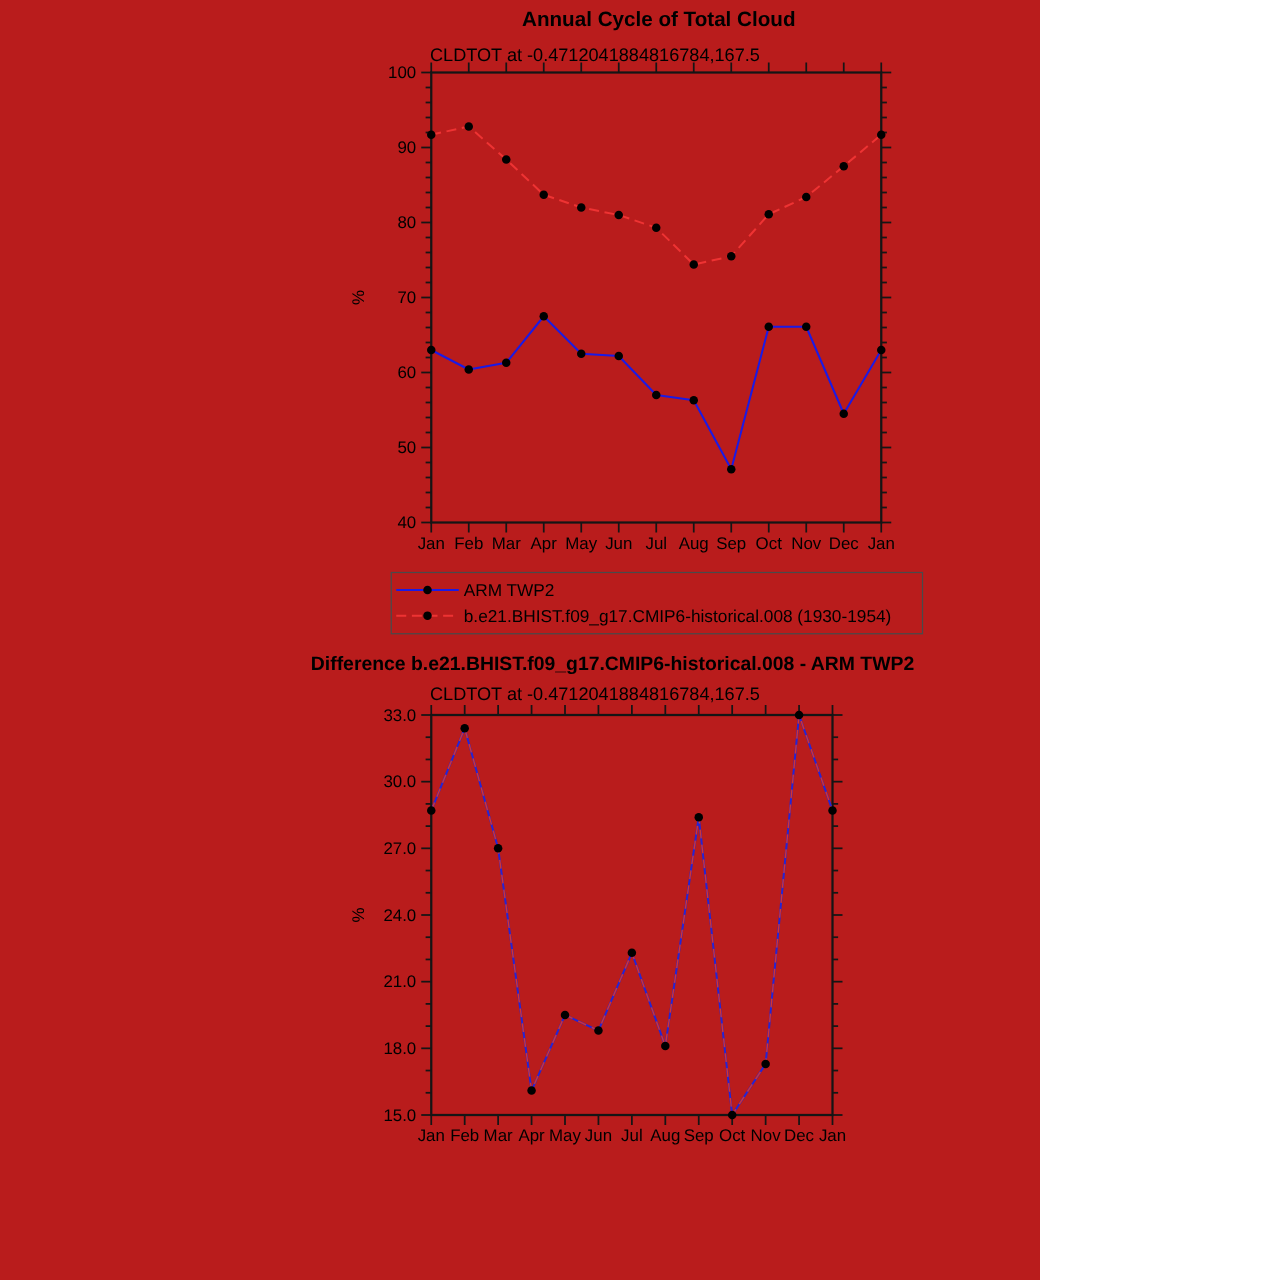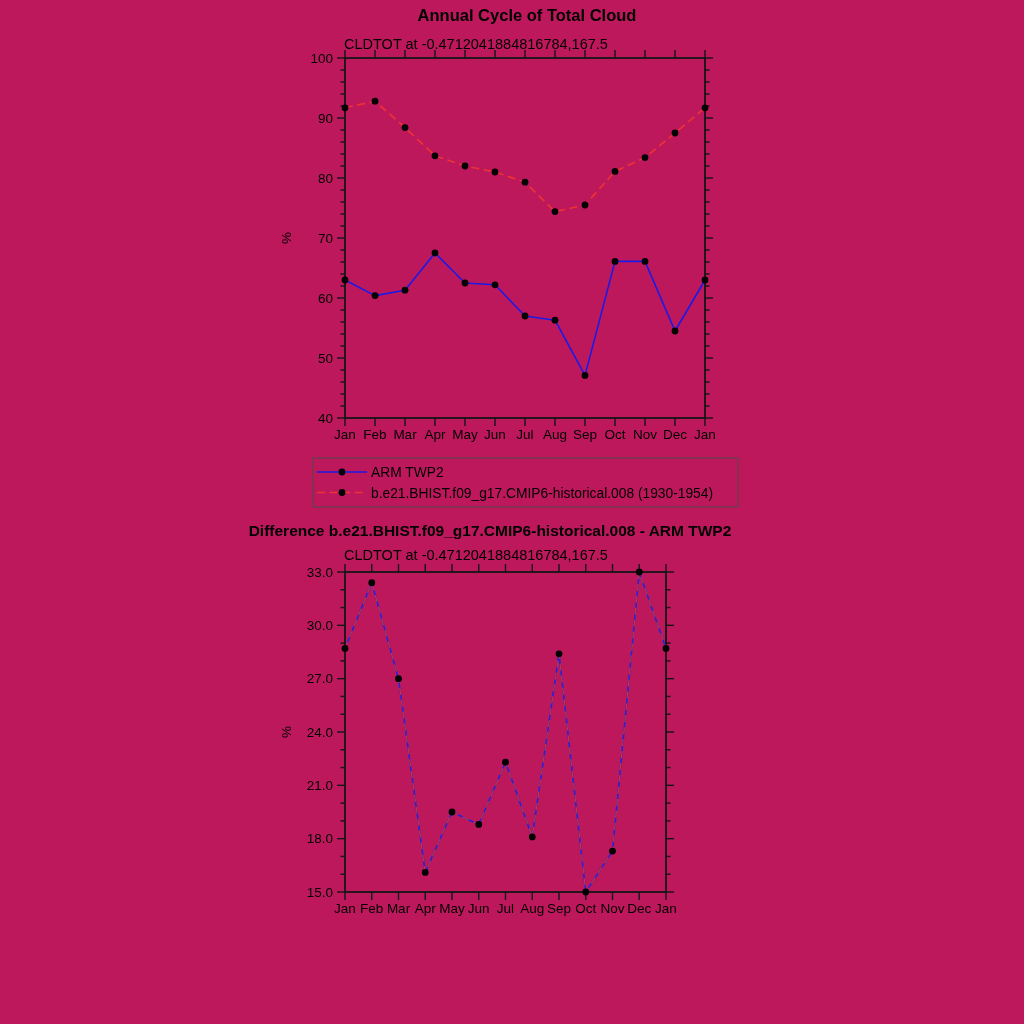--- a/index.html
+++ b/index.html
@@ -1,16 +1,16 @@
 <!DOCTYPE html>
 <html><head>
 <meta charset="utf-8">
 <style>
   html,body{margin:0;padding:0;background:#ffffff;}
-  .page{position:relative;width:1024px;height:1024px;background:#be185d;overflow:hidden;}
+  .page{position:relative;width:832px;height:1024px;background:#b91c1c;overflow:hidden;}
   svg text{font-family:"Liberation Sans", sans-serif;fill:#000;}
   .maintitle{font-weight:bold;font-size:16.5px;}
   .maintitle2{font-weight:bold;font-size:15.5px;}
   .subtitle{font-size:14.5px;}
   .ticklabel{font-size:13.5px;}
   .legendtext{font-size:13.8px;}
   .frame{fill:none;stroke:#151515;stroke-width:1.8;}
   .tick{stroke:#151515;stroke-width:1.4;}
   .legend-box{fill:none;stroke:#4a4a4a;stroke-width:1;}
 </style>

